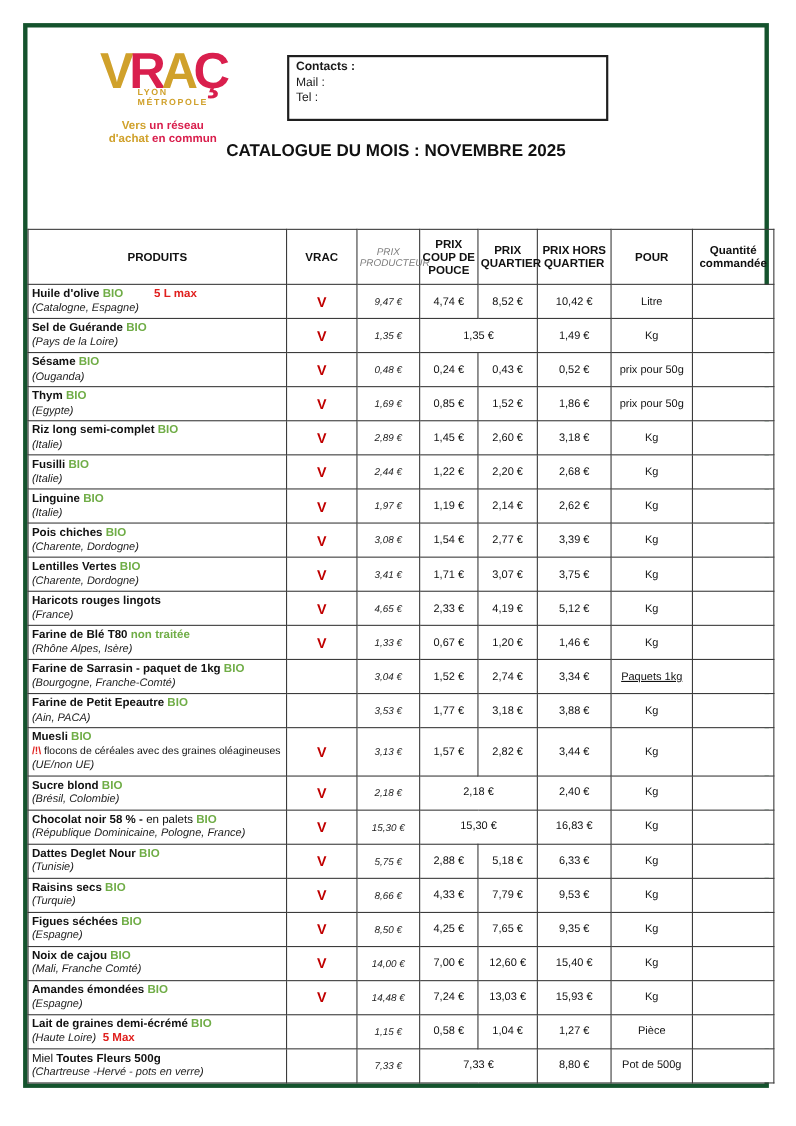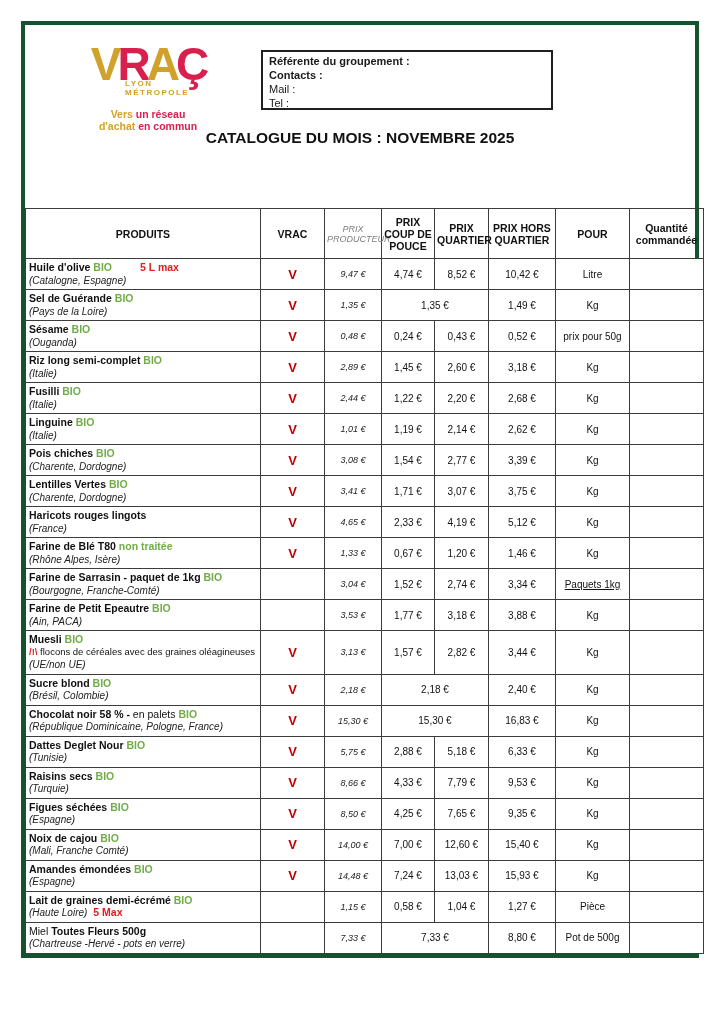--- a/index.html
+++ b/index.html
@@ -72,21 +72,20 @@
         <div>LYON</div>
         <div>MÉTROPOLE</div>
       </div>
       <div class="logo-tagline">
         <div><span class="gold">Vers</span><span class="crimson"> un réseau</span></div>
         <div><span class="gold">d'achat</span><span class="crimson"> en commun</span></div>
       </div>
     </div>
 
     <div class="contact-box">
-      <div class="cb-line cb-bold">Référente du groupement :</div>
       <div class="cb-line cb-bold">Contacts :</div>
       <div class="cb-line">Mail :</div>
       <div class="cb-line">Tel :</div>
     </div>
 
     <div class="page-title">CATALOGUE DU MOIS : NOVEMBRE 2025</div>
   </div>
 
   <table class="catalog">
     <colgroup>
@@ -145,20 +144,33 @@
           <td class="vrac-cell">V</td>
           <td class="producer">0,48 €</td>
           <td class="price">0,24 €</td>
           <td class="price">0,43 €</td>
           <td class="price">0,52 €</td>
           <td class="pour"><span>prix pour 50g</span></td>
           <td class="qty-cell"></td>
         </tr>
         <tr>
           <td class="product">
+            <div><span class="p-name">Thym</span><span class="p-bio"> BIO</span></div>
+            <div><span class="p-origin">(Egypte)</span></div>
+          </td>
+          <td class="vrac-cell">V</td>
+          <td class="producer">1,69 €</td>
+          <td class="price">0,85 €</td>
+          <td class="price">1,52 €</td>
+          <td class="price">1,86 €</td>
+          <td class="pour"><span>prix pour 50g</span></td>
+          <td class="qty-cell"></td>
+        </tr>
+        <tr>
+          <td class="product">
             <div><span class="p-name">Riz long semi-complet</span><span class="p-bio"> BIO</span></div>
             <div><span class="p-origin">(Italie)</span></div>
           </td>
           <td class="vrac-cell">V</td>
           <td class="producer">2,89 €</td>
           <td class="price">1,45 €</td>
           <td class="price">2,60 €</td>
           <td class="price">3,18 €</td>
           <td class="pour"><span>Kg</span></td>
           <td class="qty-cell"></td>
@@ -175,21 +187,21 @@
           <td class="price">2,68 €</td>
           <td class="pour"><span>Kg</span></td>
           <td class="qty-cell"></td>
         </tr>
         <tr>
           <td class="product">
             <div><span class="p-name">Linguine</span><span class="p-bio"> BIO</span></div>
             <div><span class="p-origin">(Italie)</span></div>
           </td>
           <td class="vrac-cell">V</td>
-          <td class="producer">1,01 €</td>
+          <td class="producer">1,97 €</td>
           <td class="price">1,19 €</td>
           <td class="price">2,14 €</td>
           <td class="price">2,62 €</td>
           <td class="pour"><span>Kg</span></td>
           <td class="qty-cell"></td>
         </tr>
         <tr>
           <td class="product">
             <div><span class="p-name">Pois chiches</span><span class="p-bio"> BIO</span></div>
             <div><span class="p-origin">(Charente, Dordogne)</span></div>

